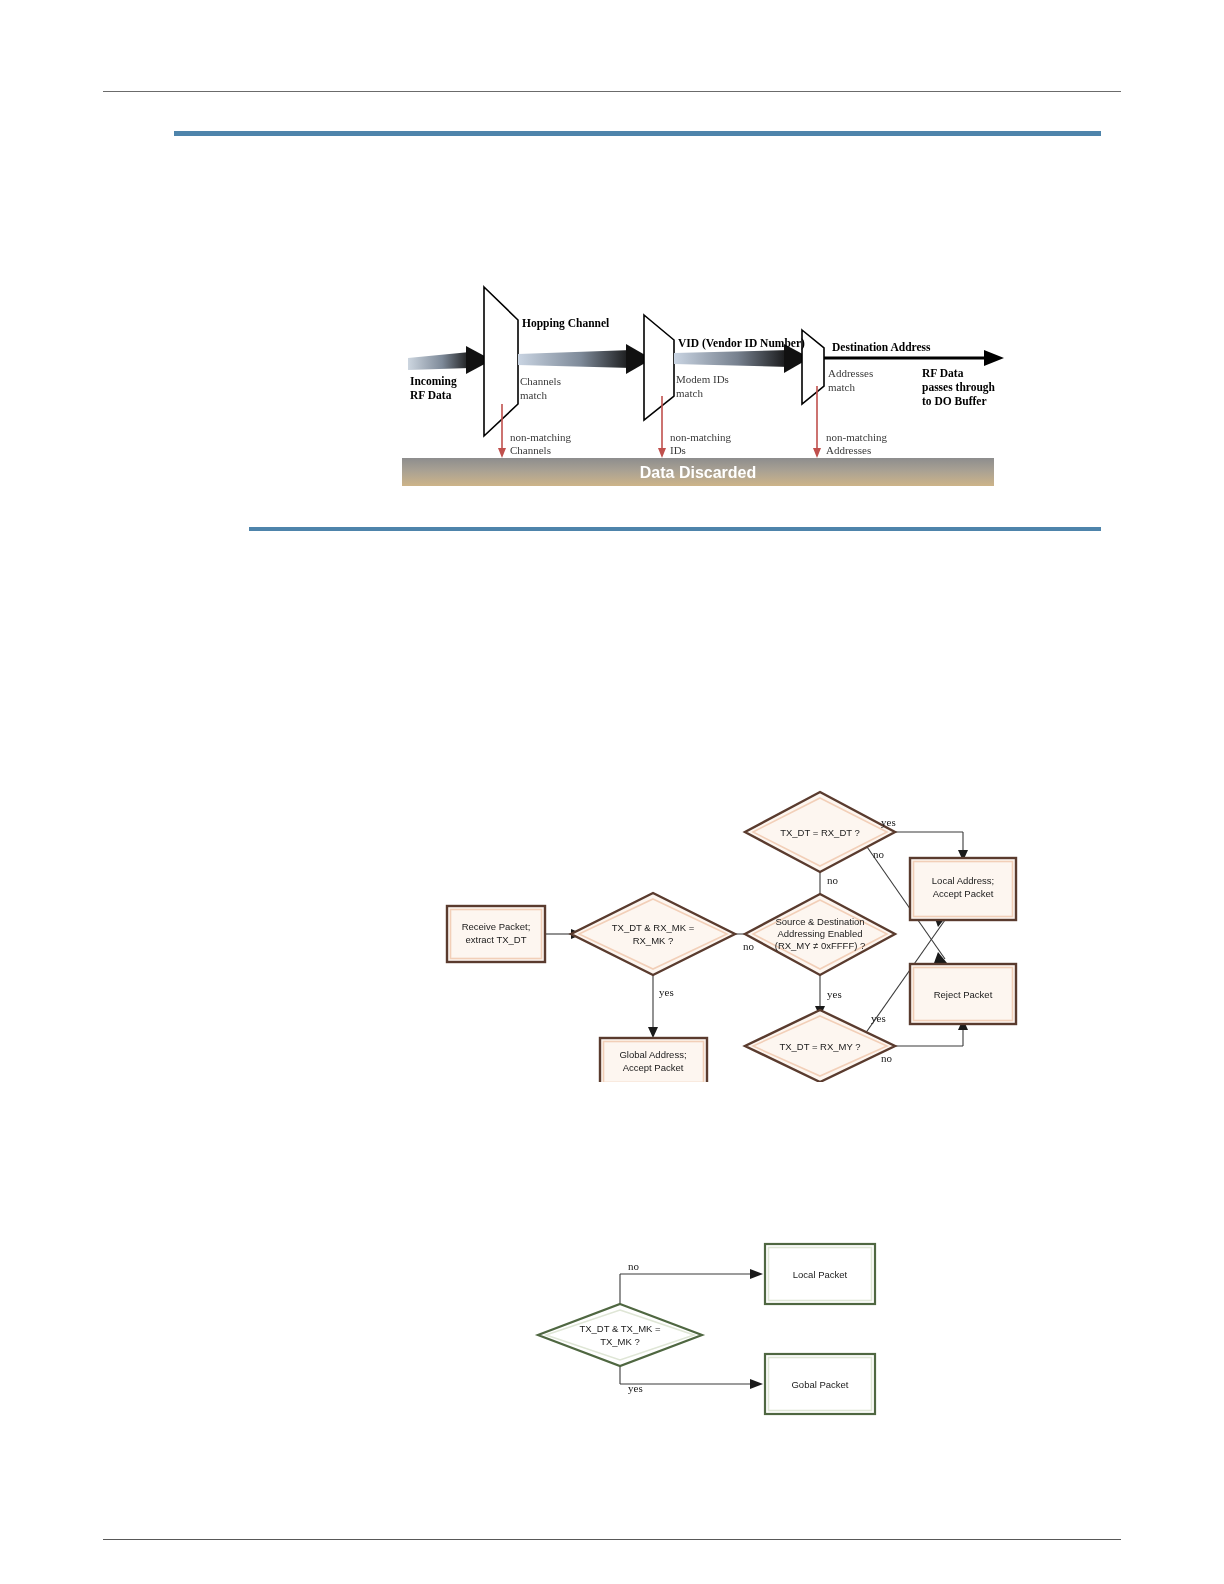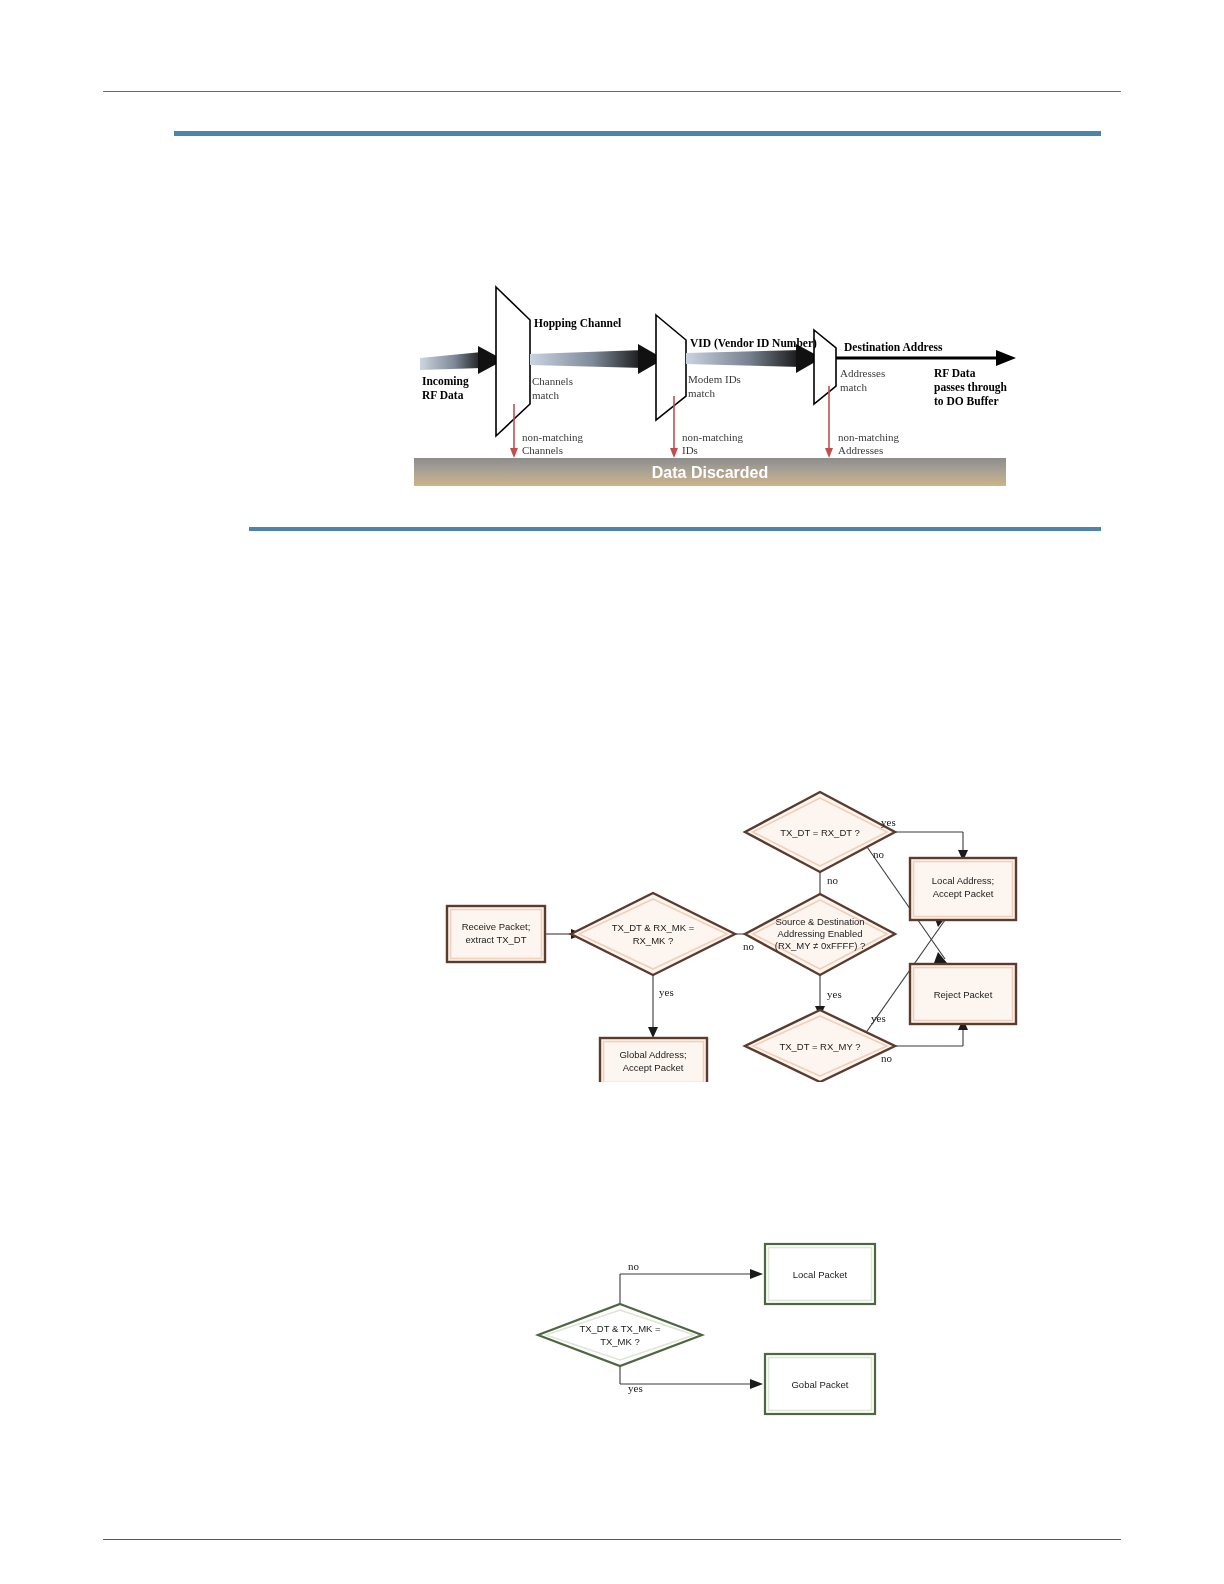--- a/index.html
+++ b/index.html
@@ -49,21 +49,21 @@
     left: 249px;
     top: 527px;
     width: 852px;
     height: 4px;
     background: #4e84ab;
   }
 
   
   .fig1 {
     position: absolute;
-    left: 412px;
+    left: 400px;
     top: 272px;
     width: 616px;
     height: 215px;
   }
   .fig1 svg { display: block; }
 
   .f1-bold {
     font-family: "Liberation Serif", serif;
     font-weight: bold;
     font-size: 11.5px;

